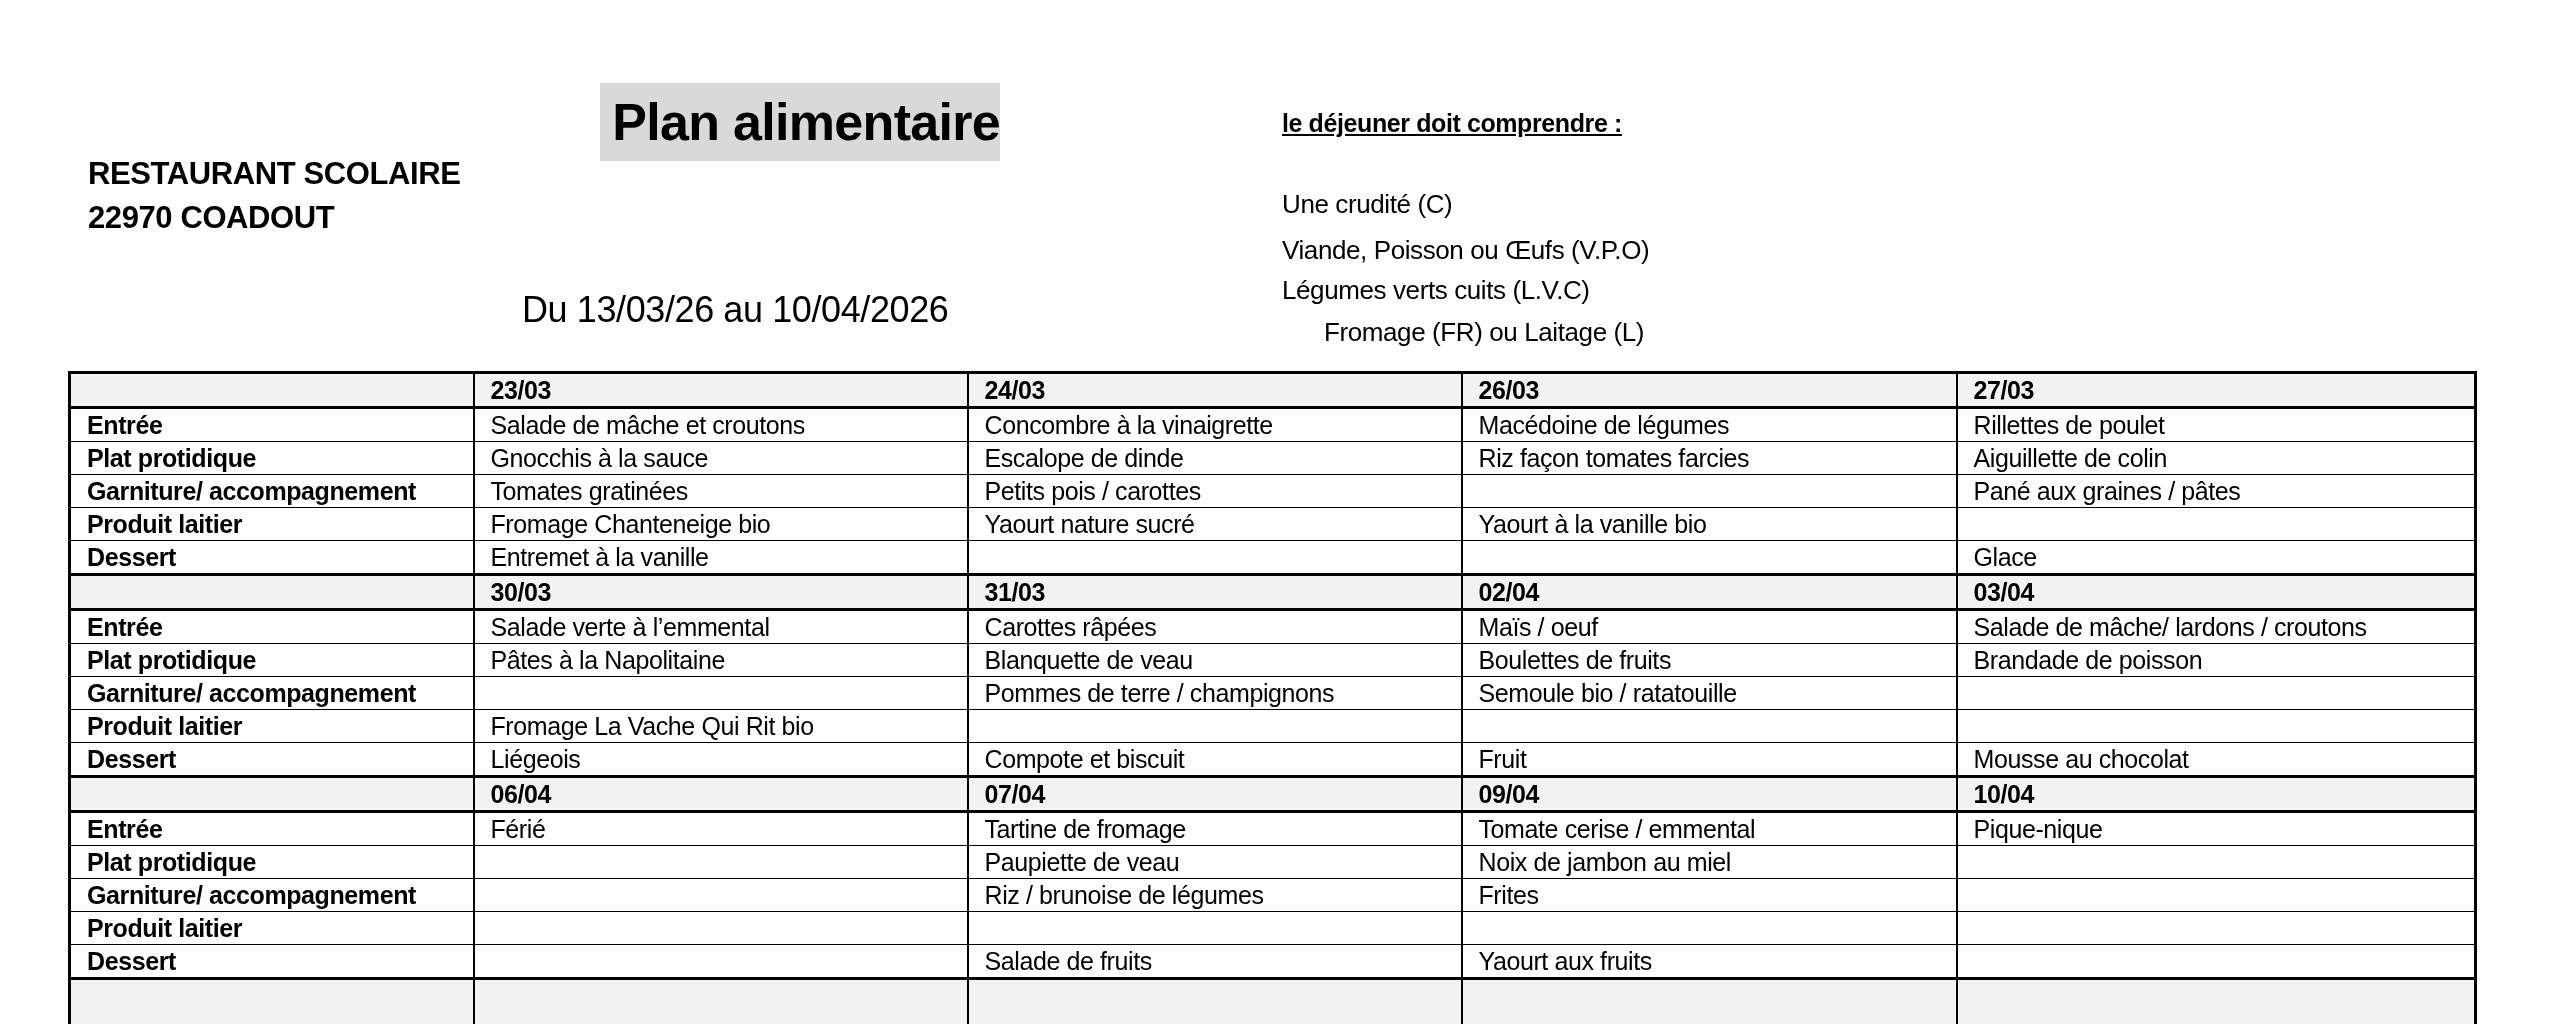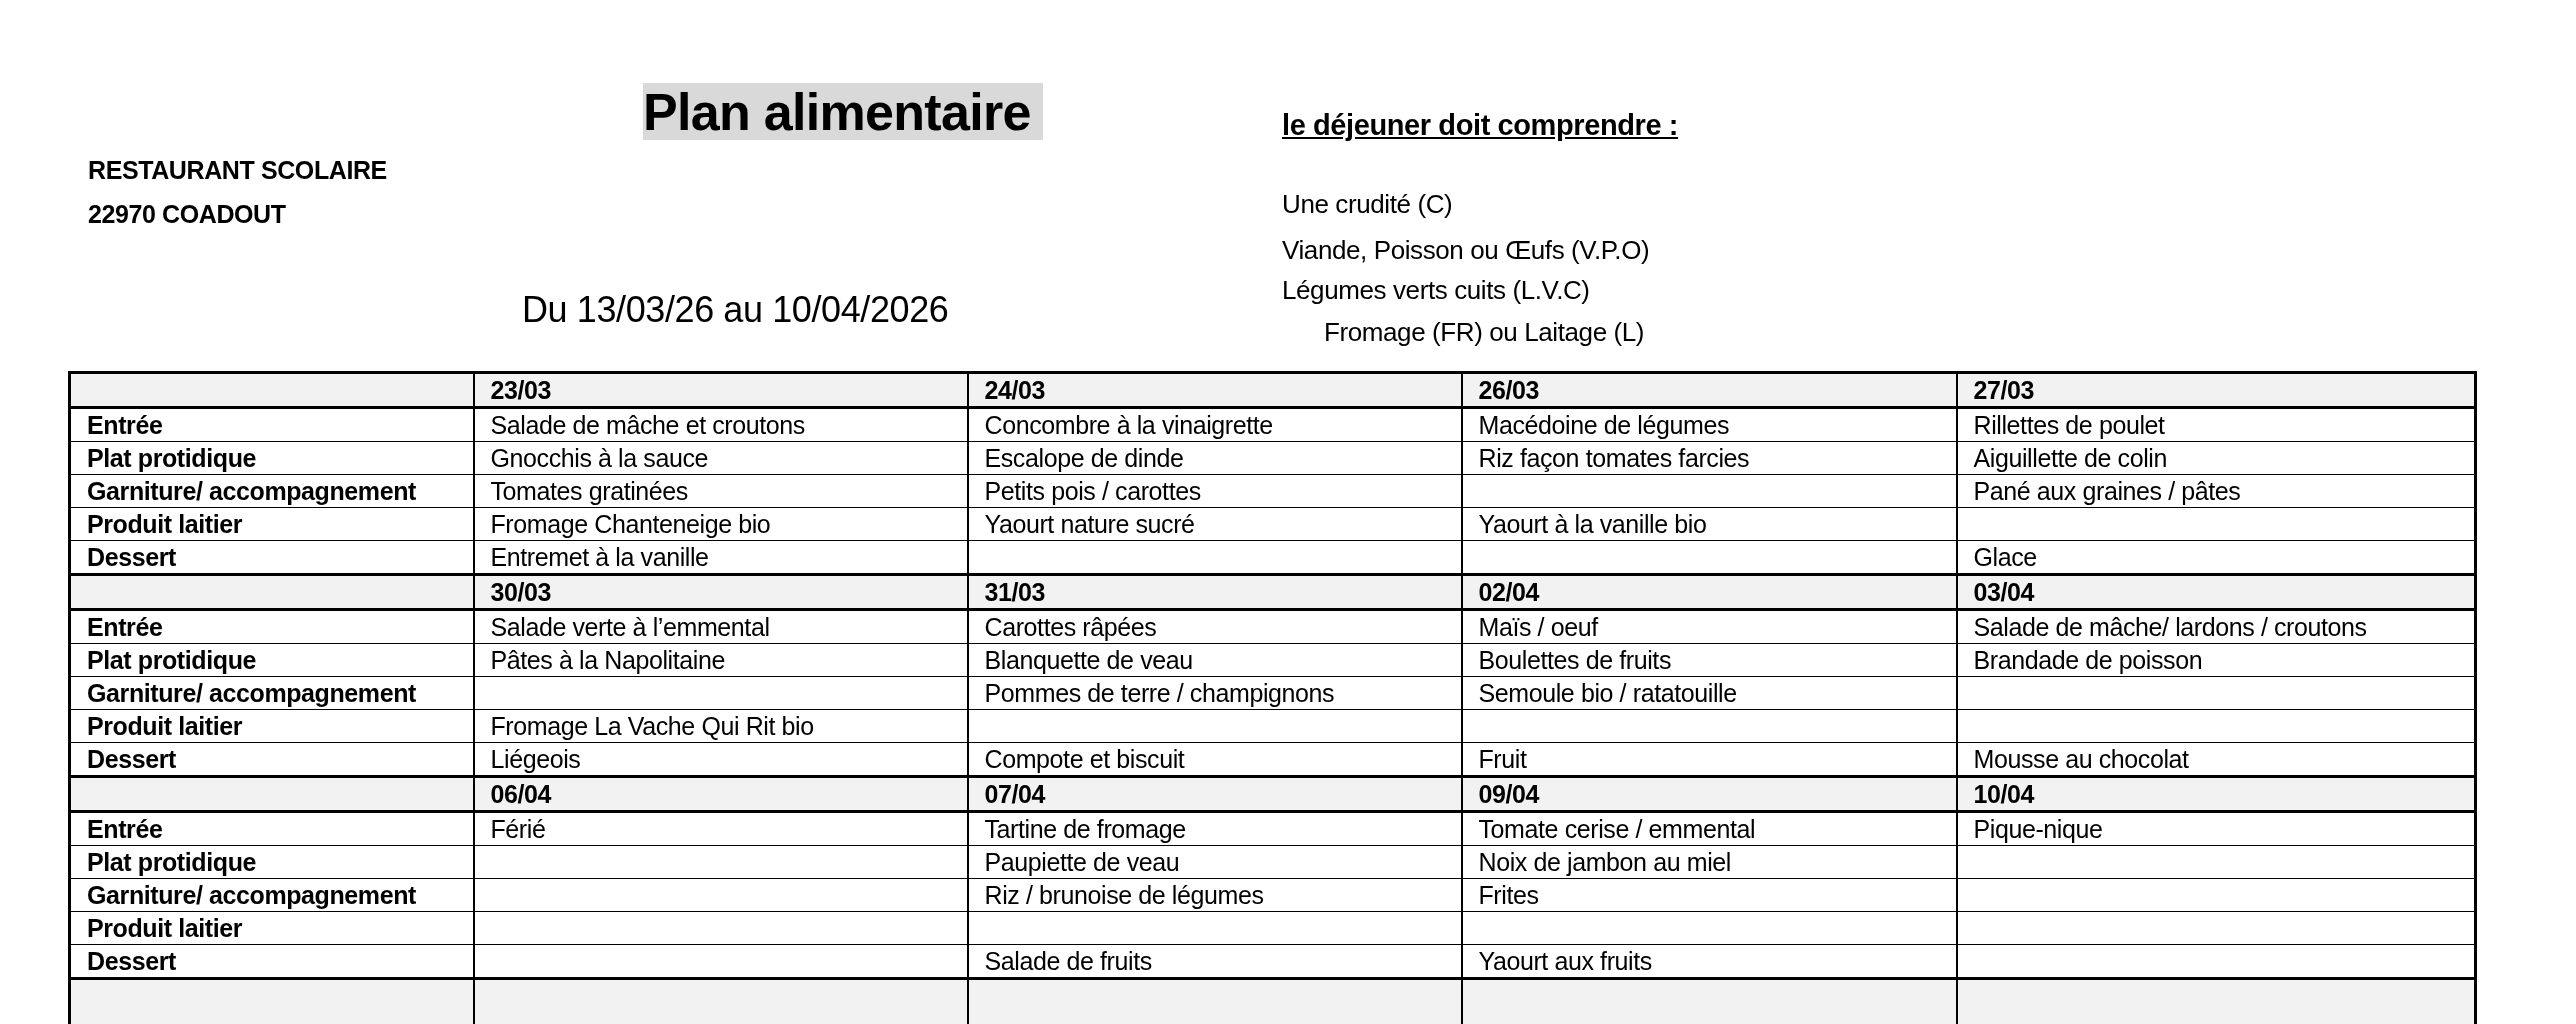--- a/index.html
+++ b/index.html
@@ -2,27 +2,27 @@
 <html style="font-size:11.8px"><head>
 <meta charset="utf-8">
 <style>
   html, body { margin: 0; padding: 0; }
   body {
     width: 2576px; height: 1025px; overflow: hidden; background: #ffffff;
     position: relative; font-family: "Liberation Sans", sans-serif; color: #000;
   }
   .abs { position: absolute; white-space: nowrap; }
   .title-box {
-    position: absolute; left: 643px; top: 83px; width: 400px; height: 57px;
-    background: #d9d9d9; display: flex; align-items: center; justify-content: flex-start;
+    position: absolute; left: 600px; top: 83px; width: 400px; height: 78px;
+    background: #d9d9d9; display: flex; align-items: center; justify-content: flex-end;
   }
   .title-text { font-size: 52px; font-weight: bold; letter-spacing: -0.7px; line-height: 1; }
-  .org { font-size: 25px; font-weight: bold; letter-spacing: -0.4px; }
+  .org { font-size: 31px; font-weight: bold; letter-spacing: -0.4px; }
   .period { font-size: 36px; letter-spacing: -0.4px; }
-  .req-heading { font-size: 29px; font-weight: bold; text-decoration: underline; letter-spacing: -0.4px; }
+  .req-heading { font-size: 25px; font-weight: bold; text-decoration: underline; letter-spacing: -0.4px; }
   .req-item { font-size: 26px; letter-spacing: -0.4px; margin-top: 27px; }
 
   .menu-table {
     position: absolute; left: 68px; top: 371px; width: 2407px;
     border-collapse: collapse; table-layout: fixed;
   }
   .menu-table td {
     border: 1.5px solid #000; padding: 0 0 0 16px; height: 32px;
     font-size: 25px; line-height: 32px; vertical-align: bottom;
     white-space: nowrap; overflow: hidden; letter-spacing: -0.4px;

